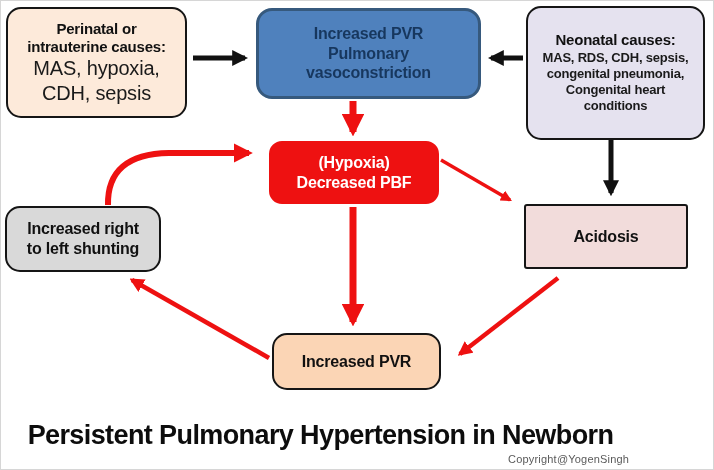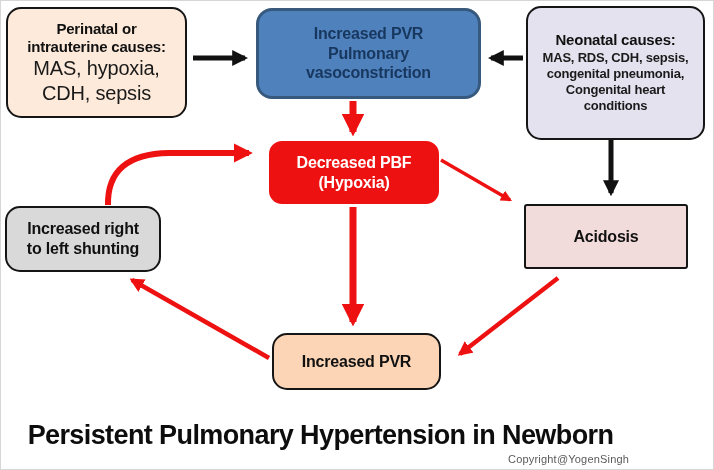--- a/index.html
+++ b/index.html
@@ -110,22 +110,22 @@
     <div class="l1">Increased PVR</div>
     <div class="l2">Pulmonary vasoconstriction</div>
   </div>
 
   <div class="node neonatal">
     <div class="hd">Neonatal causes:</div>
     <div class="bd">MAS, RDS, CDH, sepsis, congenital pneumonia, Congenital heart conditions</div>
   </div>
 
   <div class="node pbf">
+    <div>(Hypoxia)</div>
     <div>Decreased PBF</div>
-    <div>(Hypoxia)</div>
   </div>
 
   <div class="node shunting">
     <div>Increased right to left shunting</div>
   </div>
 
   <div class="node acidosis">
     <div>Acidosis</div>
   </div>
 

